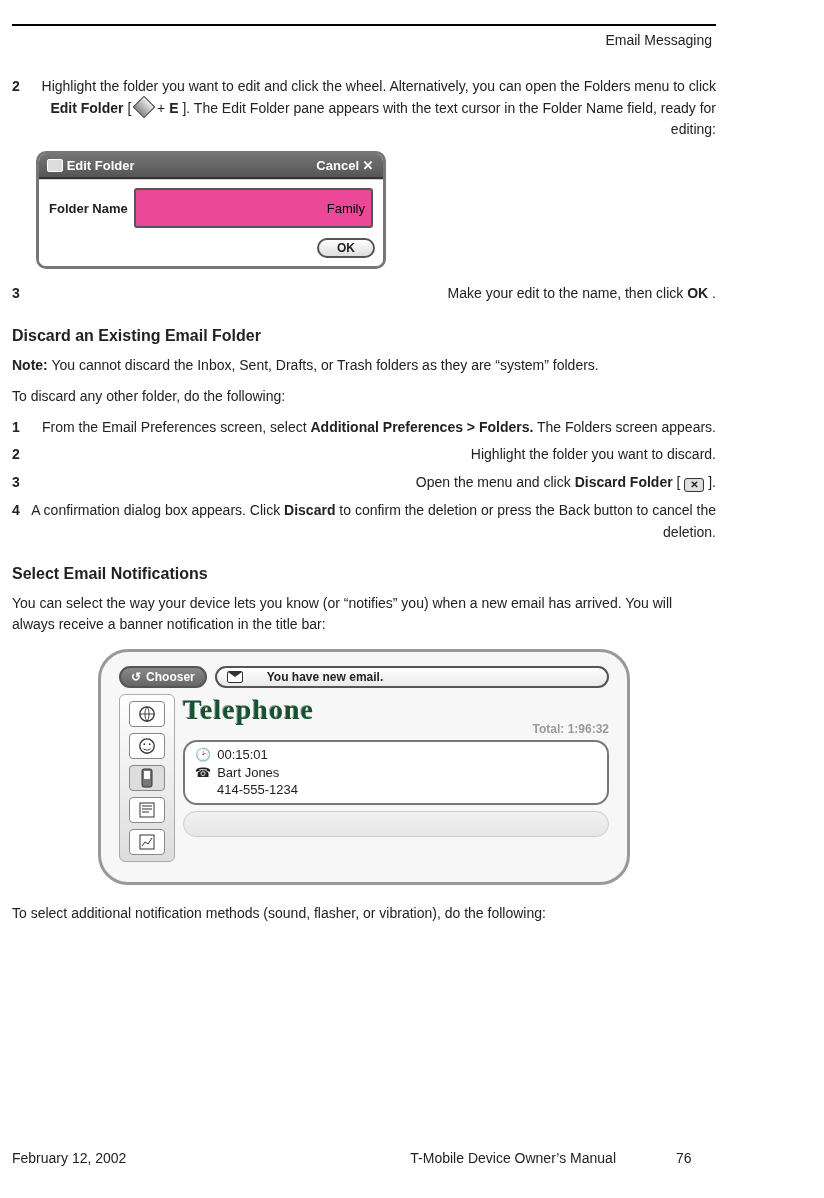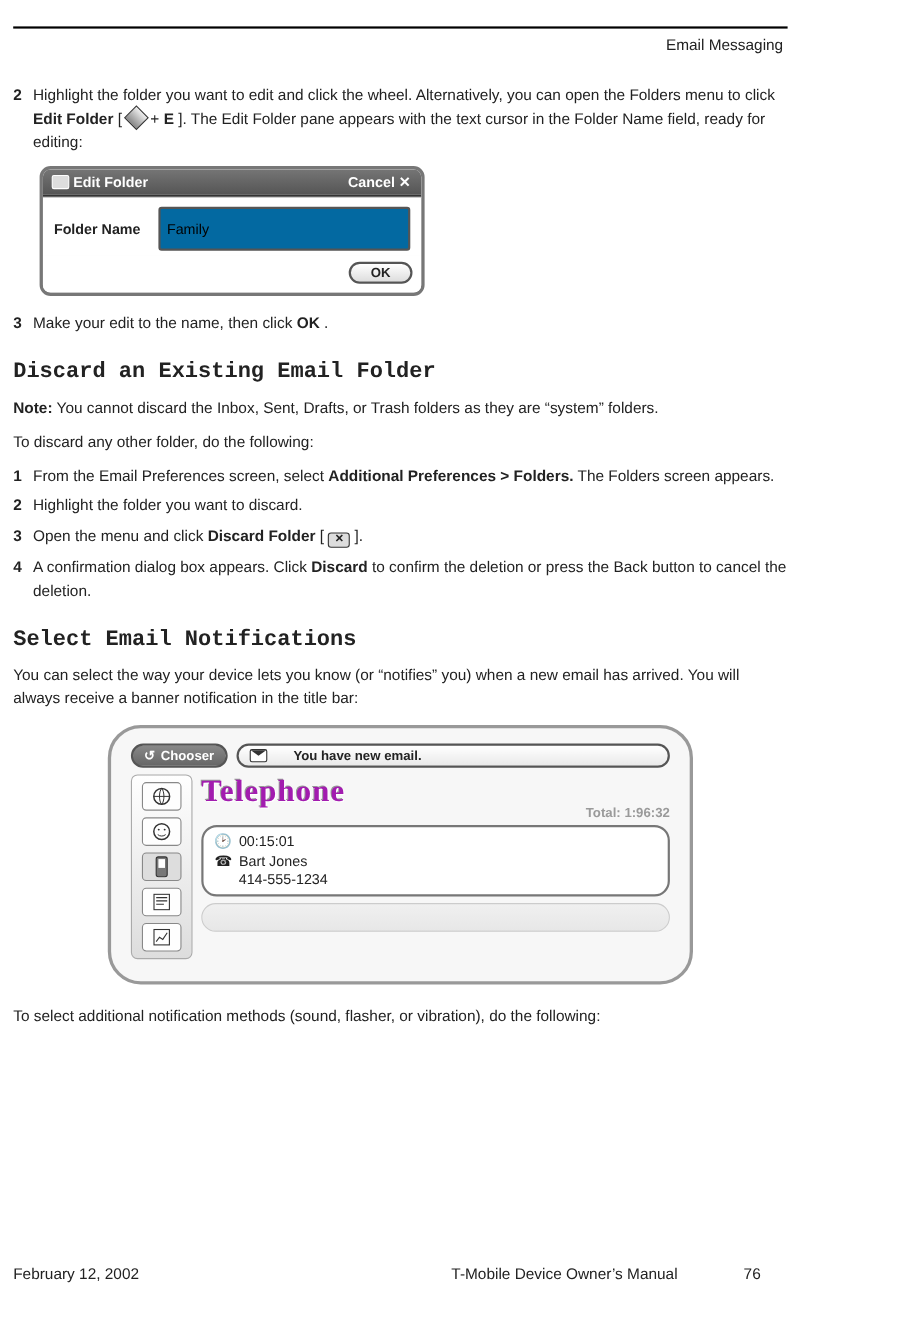--- a/index.html
+++ b/index.html
@@ -39,26 +39,26 @@
   .step {
     display: flex;
     margin: 6px 0;
     line-height: 1.55;
   }
   .step-num {
     width: 18px;
     flex-shrink: 0;
     font-weight: bold;
   }
-  .step-text { flex: 1; }
+  .step-text { flex: 1; text-align: right; }
   .bold { font-weight: bold; }
   .heading {
-    font-family: Liberation Mono, monospace;
+    font-family: Liberation Sans, sans-serif;
     font-weight: bold;
-    font-size: 20px;
+    font-size: 16px;
     margin-top: 22px;
     margin-bottom: 8px;
   }
   .para { margin: 10px 0; line-height: 1.5; }
 
   
   .editfolder {
     width: 344px;
     margin: 10px 0 14px 24px;
     border: 3px solid #777;
@@ -90,32 +90,33 @@
   .ef-x {
     display:inline-flex; width:14px; height:14px;
     align-items:center; justify-content:center;
     font-weight:bold;
   }
   .ef-body {
     padding: 8px 10px 4px 10px;
     background: #fff;
     border-top: 1px solid #ccc;
   }
-  .ef-row { display:flex; align-items:center; gap:16px; }
+  .ef-row { display:flex; align-items:center; gap:6px; }
   .ef-label { font-family: Arial; font-weight:bold; font-size:13px; }
   .ef-input {
     flex:1;
     border:2px solid #555;
     border-radius:3px;
     padding:18px 6px;
     font-family: Arial;
     font-size:13px;
-    background:#0369a1;
+    background:#ec4899;
     height:20px;
     box-sizing:border-box;
+    text-align:right;
   }
   .ef-ok {
     text-align:right;
     padding:6px 8px 8px 8px;
     background:#fff;
   }
   .pill-btn {
     display:inline-block;
     border:2px solid #555;
     border-radius:12px;
@@ -167,21 +168,21 @@
     border:1px solid #888;
     border-radius:4px;
     background:#fefefe;
     display:flex; align-items:center; justify-content:center;
   }
   .dev-right { flex:1; }
   .tele-title {
     font-family: Georgia, serif;
     font-size:28px;
     font-weight:bold;
-    color:#a21caf;
+    color:#14532d;
     text-shadow: 1px 1px 0 #fff, -1px -1px 0 #999;
     letter-spacing:1px;
   }
   .tele-total {
     font-family:Arial; color:#9a9a9a; font-weight:bold; font-size:12px;
     text-align:right;
     margin-top:-4px; margin-bottom:4px;
   }
   .call-box {
     border:2px solid #777;

